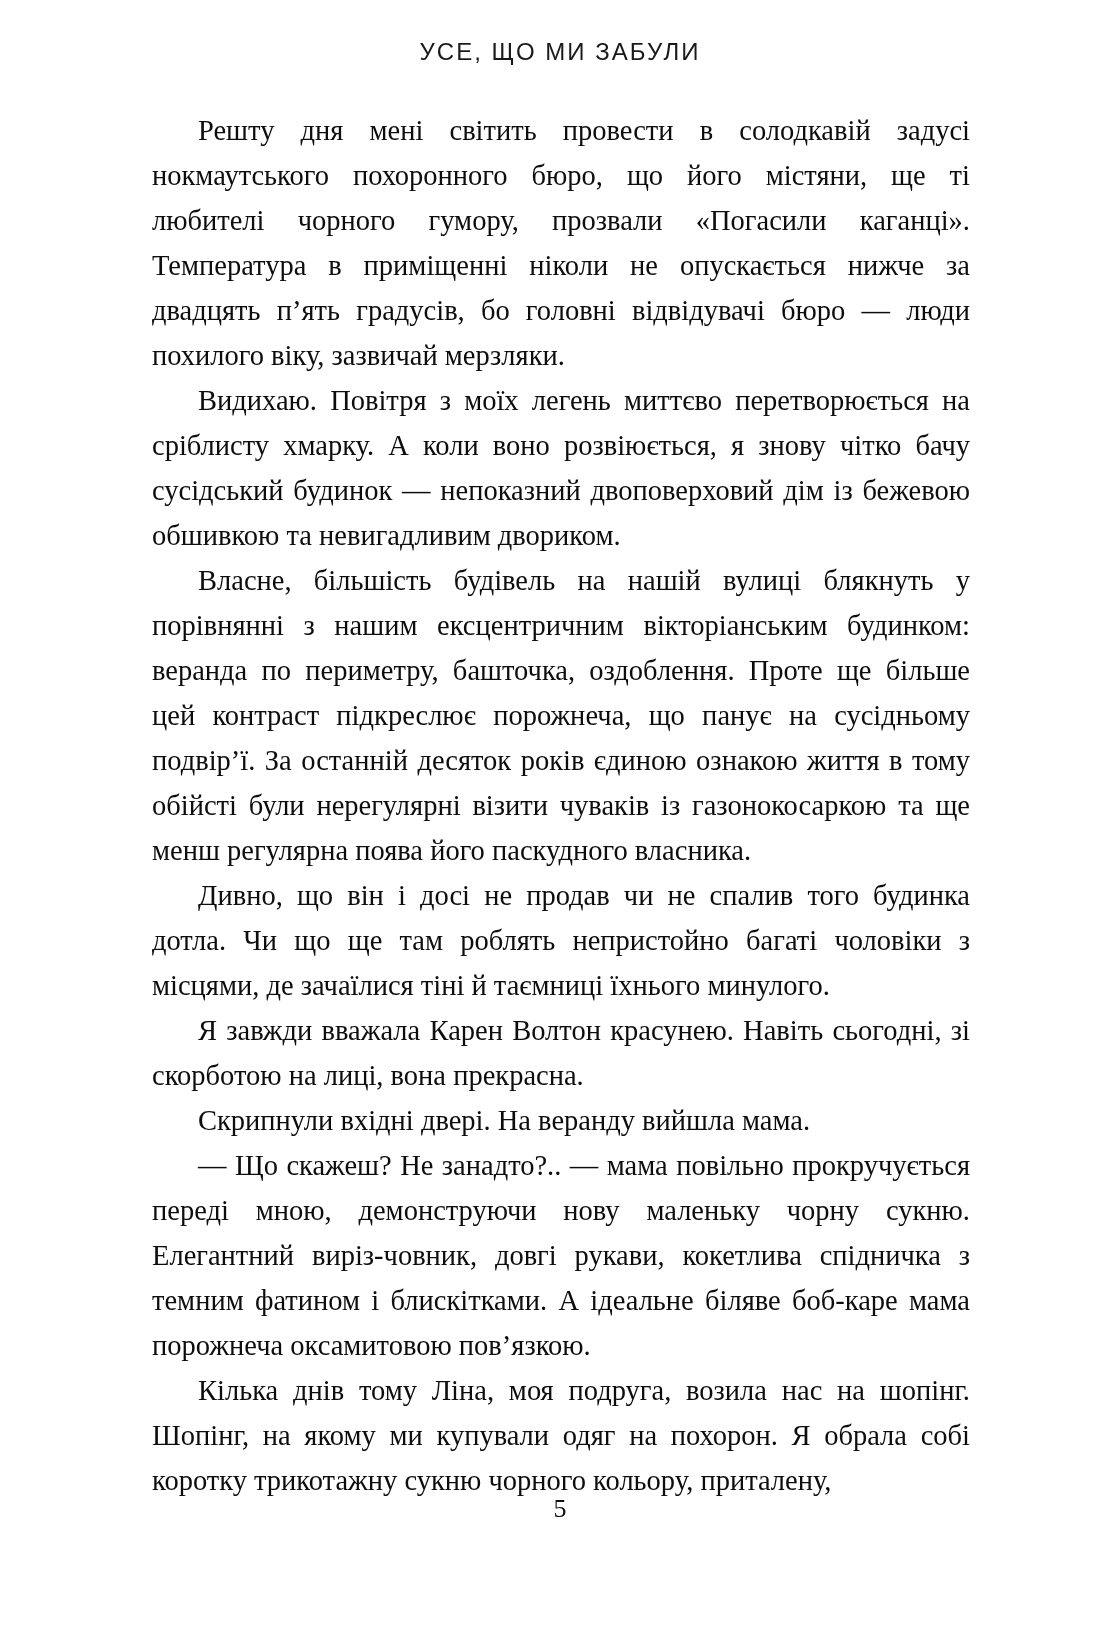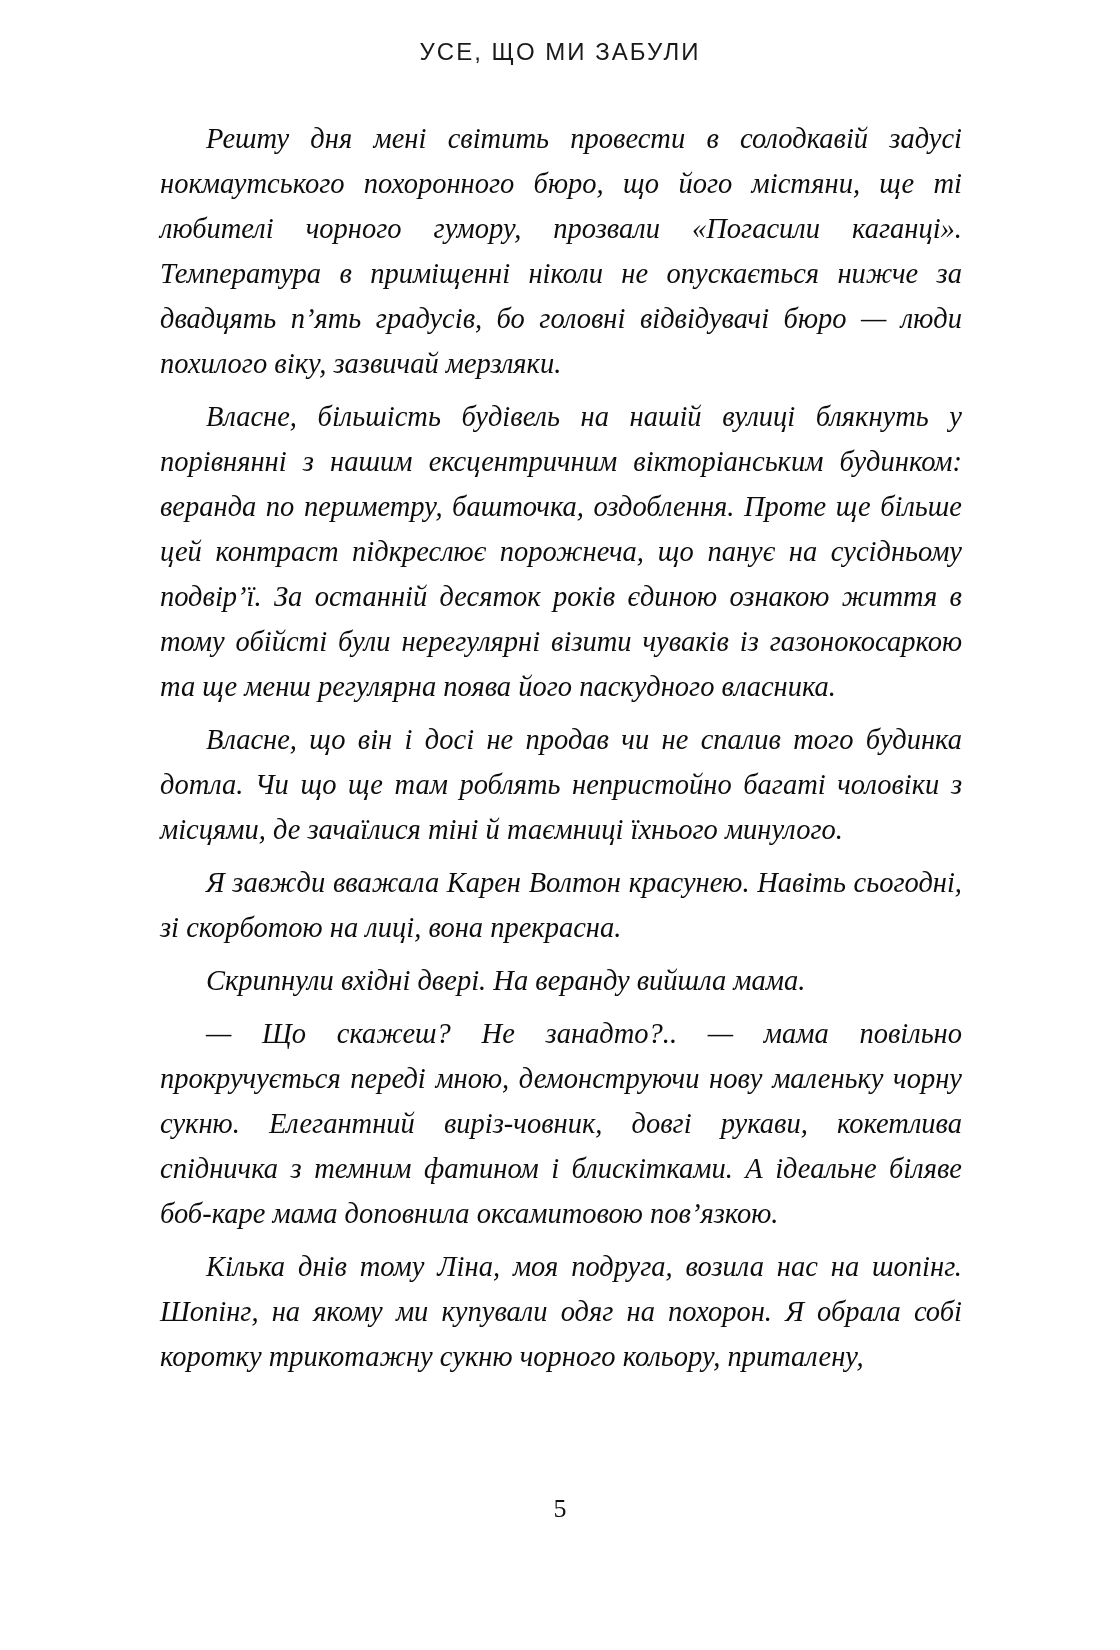--- a/index.html
+++ b/index.html
@@ -41,24 +41,23 @@
     top: 108px;
     width: 818px;
     text-align: justify;
     text-justify: inter-word;
     font-size: 28.5px;
     line-height: 45px;
     color: #0d0d0d;
     hyphens: none;
   }
   .body-text p {
-    margin: 8px;
+    margin: 0;
     text-indent: 46px;
     text-align: justify;
-    font-style: italic;
   }
   .body-text p:last-child {
     text-align: justify;
   }
   .folio {
     position: absolute;
     left: 0;
     top: 1494px;
     width: 1120px;
     text-align: center;
@@ -69,23 +68,24 @@
 </style>
 </head>
 <body>
 
 <div class="page">
 
   <div class="running-head">УСЕ, ЩО МИ ЗАБУЛИ</div>
 
   <div class="body-text">
     <p>Решту дня мені світить провести в солодкавій задусі нокмаутського похоронного бюро, що його містяни, ще ті любителі чорного гумору, прозвали «Погасили каганці». Температура в приміщенні ніколи не опускається нижче за двадцять п’ять градусів, бо головні відвідувачі бюро — люди похилого віку, зазвичай мерзляки.</p>
+    <p>Видихаю. Повітря з моїх легень миттєво перетворюється на сріблисту хмарку. А коли воно розвіюється, я знову чітко бачу сусідський будинок — непоказний двоповерховий дім із бежевою обшивкою та невигадливим двориком.</p>
     <p>Власне, більшість будівель на нашій вулиці блякнуть у порівнянні з нашим ексцентричним вікторіанським будинком: веранда по периметру, башточка, оздоблення. Проте ще більше цей контраст підкреслює порожнеча, що панує на сусідньому подвір’ї. За останній десяток років єдиною ознакою життя в тому обійсті були нерегулярні візити чуваків із газонокосаркою та ще менш регулярна поява його паскудного власника.</p>
-    <p>Власне, що він і досі не продав чи не спалив того будинка дотла. Чи що ще там роблять непристойно багаті чоловіки з місцями, де зачаїлися тіні й таємниці їхнього минулого.</p>
+    <p>Дивно, що він і досі не продав чи не спалив того будинка дотла. Чи що ще там роблять непристойно багаті чоловіки з місцями, де зачаїлися тіні й таємниці їхнього минулого.</p>
     <p>Я завжди вважала Карен Волтон красунею. Навіть сьогодні, зі скорботою на лиці, вона прекрасна.</p>
     <p>Скрипнули вхідні двері. На веранду вийшла мама.</p>
-    <p>— Що скажеш? Не занадто?.. — мама повільно прокручується переді мною, демонструючи нову маленьку чорну сукню. Елегантний виріз-човник, довгі рукави, кокетлива спідничка з темним фатином і блискітками. А ідеальне біляве боб-каре мама доповнила оксамитовою пов’язкою.</p>
+    <p>— Що скажеш? Не занадто?.. — мама повільно прокручується переді мною, демонструючи нову маленьку чорну сукню. Елегантний виріз-човник, довгі рукави, кокетлива спідничка з темним фатином і блискітками. А ідеальне біляве боб-каре мама порожнеча оксамитовою пов’язкою.</p>
     <p>Кілька днів тому Ліна, моя подруга, возила нас на шопінг. Шопінг, на якому ми купували одяг на похорон. Я обрала собі коротку трикотажну сукню чорного кольору, приталену,</p>
   </div>
 
   <div class="folio">5</div>
 
 </div>
 
 </body></html>

